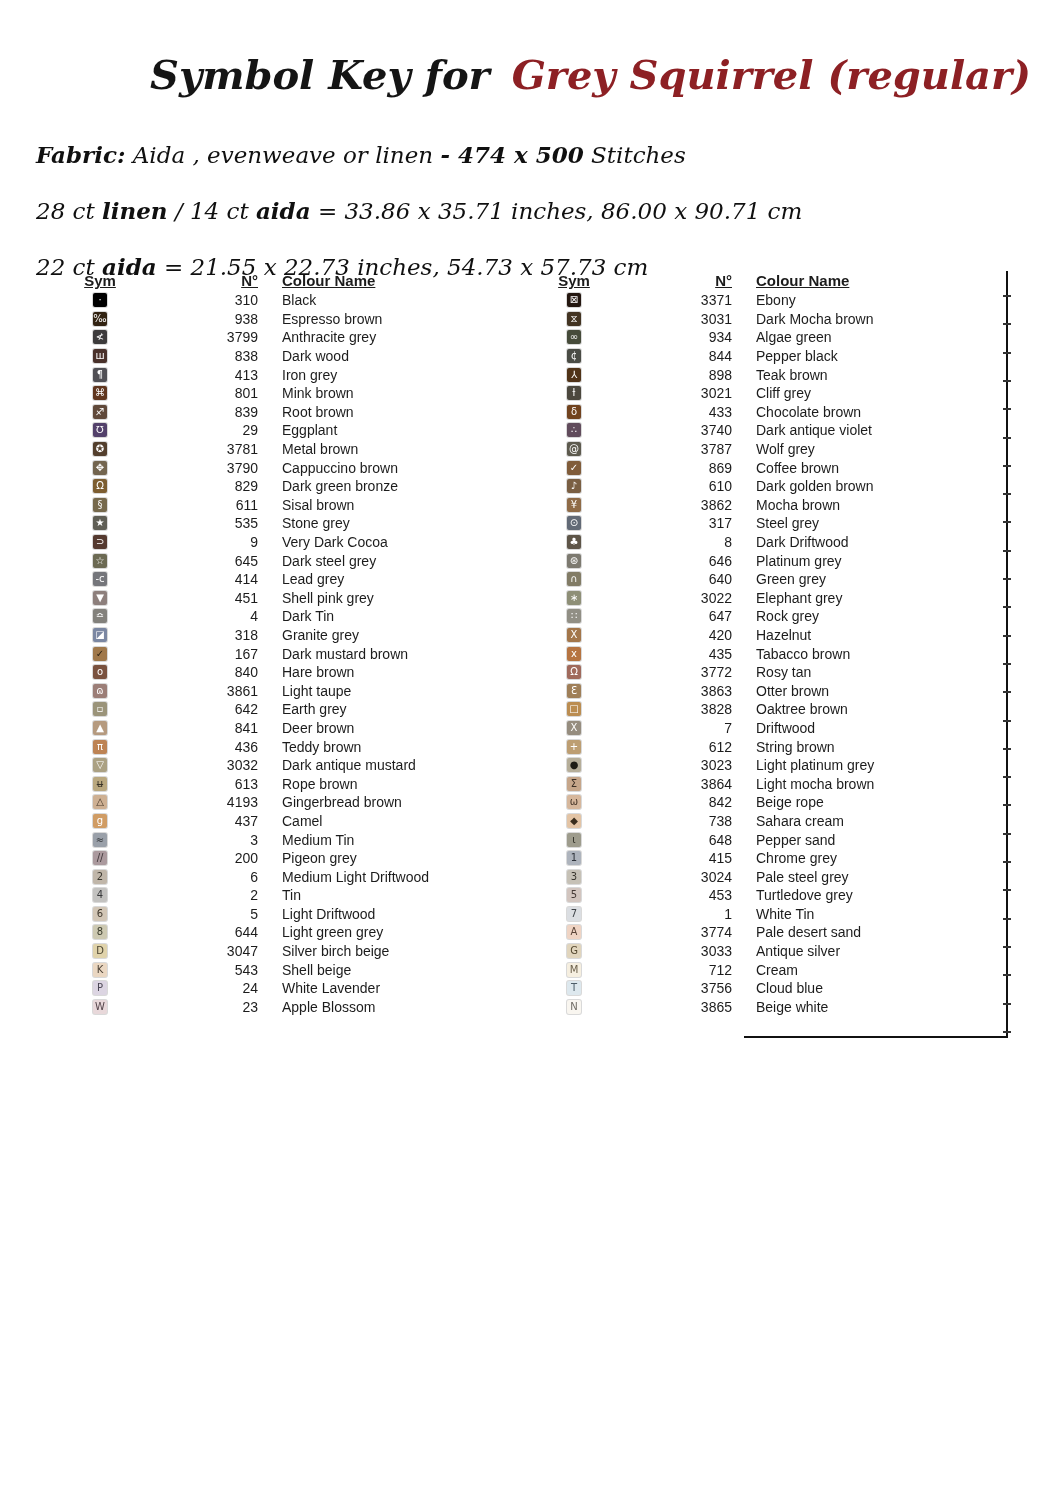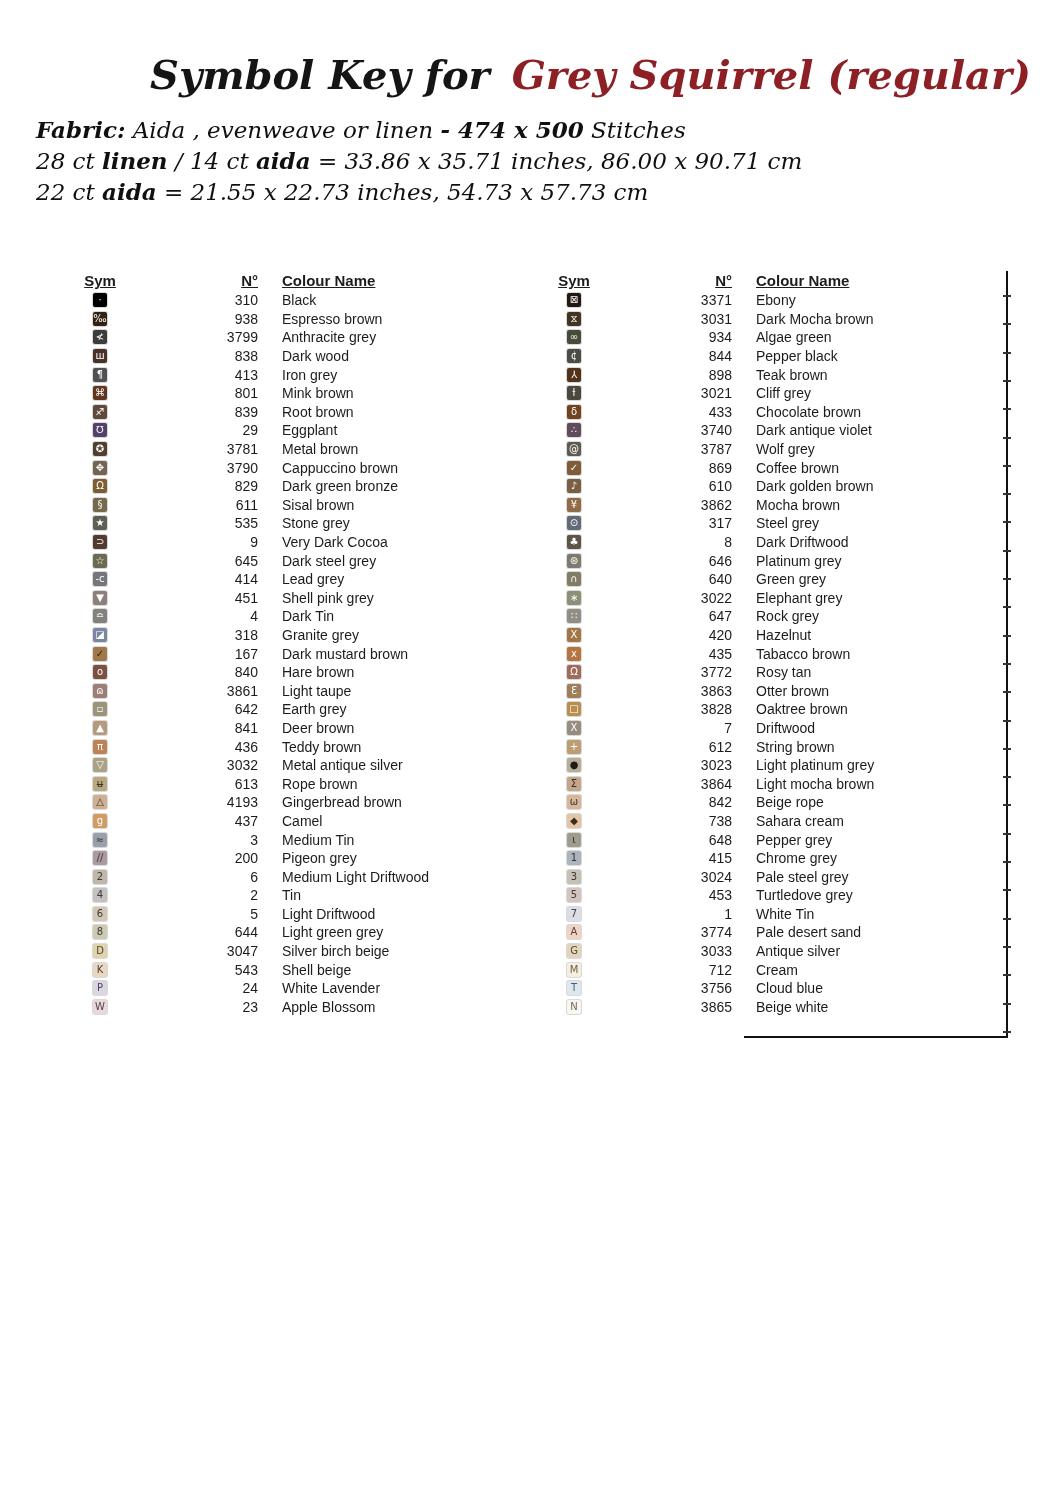--- a/index.html
+++ b/index.html
@@ -4,21 +4,21 @@
 <style>
   html,body{margin:0;padding:0;background:#ffffff;}
   .page{position:relative;width:1060px;height:1500px;background:#ffffff;overflow:hidden;
         font-family:"Liberation Sans",sans-serif;color:#1c1c1c;}
   .title{position:absolute;top:52px;left:150px;width:760px;text-align:left;white-space:nowrap;
          font-family:"DejaVu Serif",serif;font-style:italic;font-weight:bold;font-size:40px;line-height:46px;}
   .title .t-black{color:#151515;}
   .title .t-red{margin-left:22px;}
   .fabric{position:absolute;top:114px;left:36px;width:900px;
           font-family:"DejaVu Serif",serif;font-style:italic;font-size:23px;color:#101010;}
-  .fline{height:31px;line-height:31px;white-space:nowrap;}
+  .fline{height:31px;line-height:31px;white-space:nowrap;margin-top:25px;}
   .fline .b{font-weight:bold;}
   .tbl{position:absolute;top:270px;}
   .tbl .hrow,.tbl .row{display:grid;grid-template-columns:44px 136px 240px;align-items:center;height:18.6px;}
   .tbl .hrow{height:21px;font-weight:bold;font-size:15px;}
   .tbl .hrow span{text-decoration:underline;}
   .h-sym{text-align:center;}
   .h-num,.num{text-align:right;}
   .h-name,.name{padding-left:24px;text-align:left;}
   .num,.name{font-size:14px;color:#1c1c1c;}
   .symcell{display:flex;justify-content:center;}
@@ -223,21 +223,21 @@
           <span class="sym" style="background: rgb(189, 131, 84); color: rgb(255, 255, 255);">π</span>
         </span>
         <span class="num">436</span>
         <span class="name">Teddy brown</span>
       </div>
       <div class="row">
         <span class="symcell">
           <span class="sym" style="background: rgb(171, 161, 131); color: rgb(255, 255, 255);">▽</span>
         </span>
         <span class="num">3032</span>
-        <span class="name">Metal antique silver</span>
+        <span class="name">Dark antique mustard</span>
       </div>
       <div class="row">
         <span class="symcell">
           <span class="sym" style="background: rgb(186, 168, 127); color: rgb(58, 52, 40);">ʉ</span>
         </span>
         <span class="num">613</span>
         <span class="name">Rope brown</span>
       </div>
       <div class="row">
         <span class="symcell">
@@ -532,21 +532,21 @@
           <span class="sym" style="background: rgb(227, 196, 165); color: rgb(58, 45, 29);">◆</span>
         </span>
         <span class="num">738</span>
         <span class="name">Sahara cream</span>
       </div>
       <div class="row">
         <span class="symcell">
           <span class="sym" style="background: rgb(158, 156, 141); color: rgb(47, 46, 38);">ɩ</span>
         </span>
         <span class="num">648</span>
-        <span class="name">Pepper grey</span>
+        <span class="name">Pepper sand</span>
       </div>
       <div class="row">
         <span class="symcell">
           <span class="sym" style="background: rgb(174, 180, 189); color: rgb(44, 49, 57);">1</span>
         </span>
         <span class="num">415</span>
         <span class="name">Chrome grey</span>
       </div>
       <div class="row">
         <span class="symcell">

